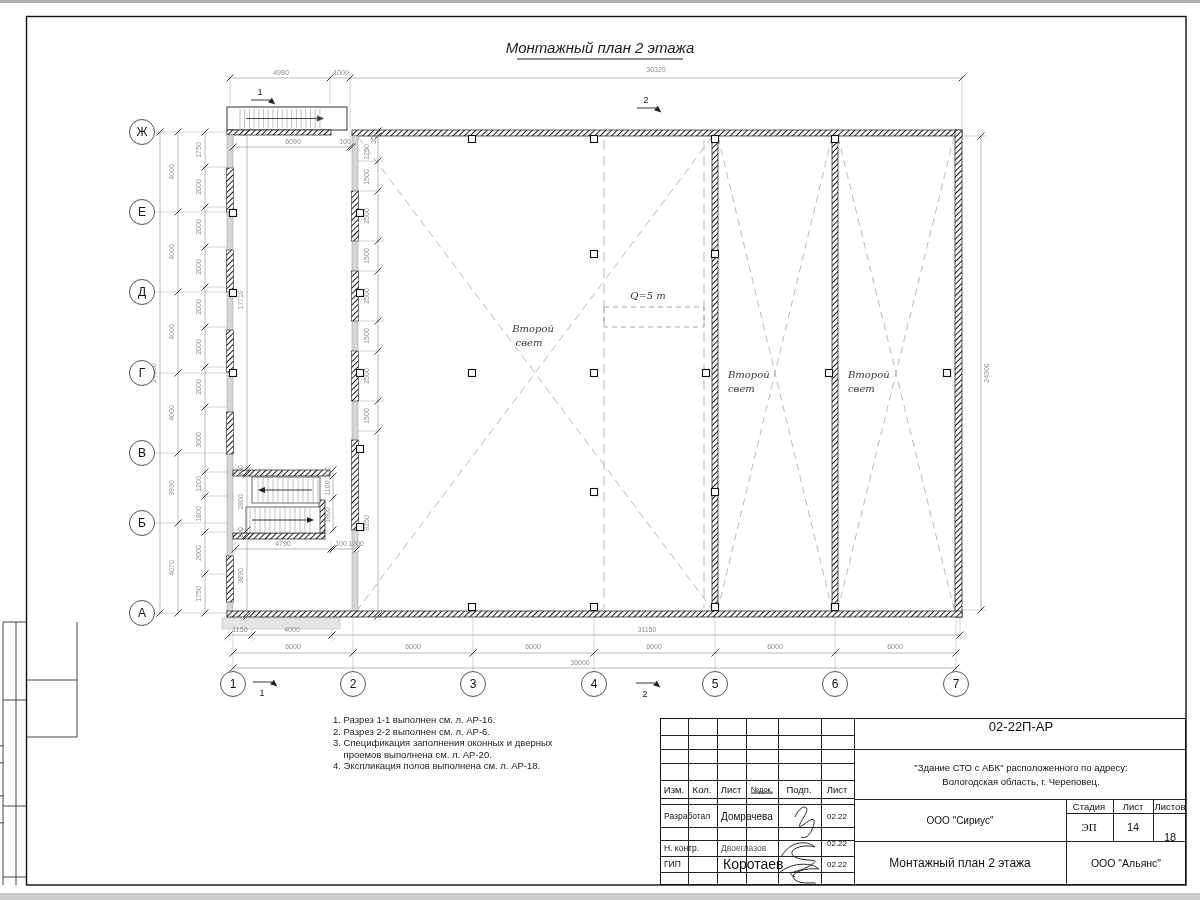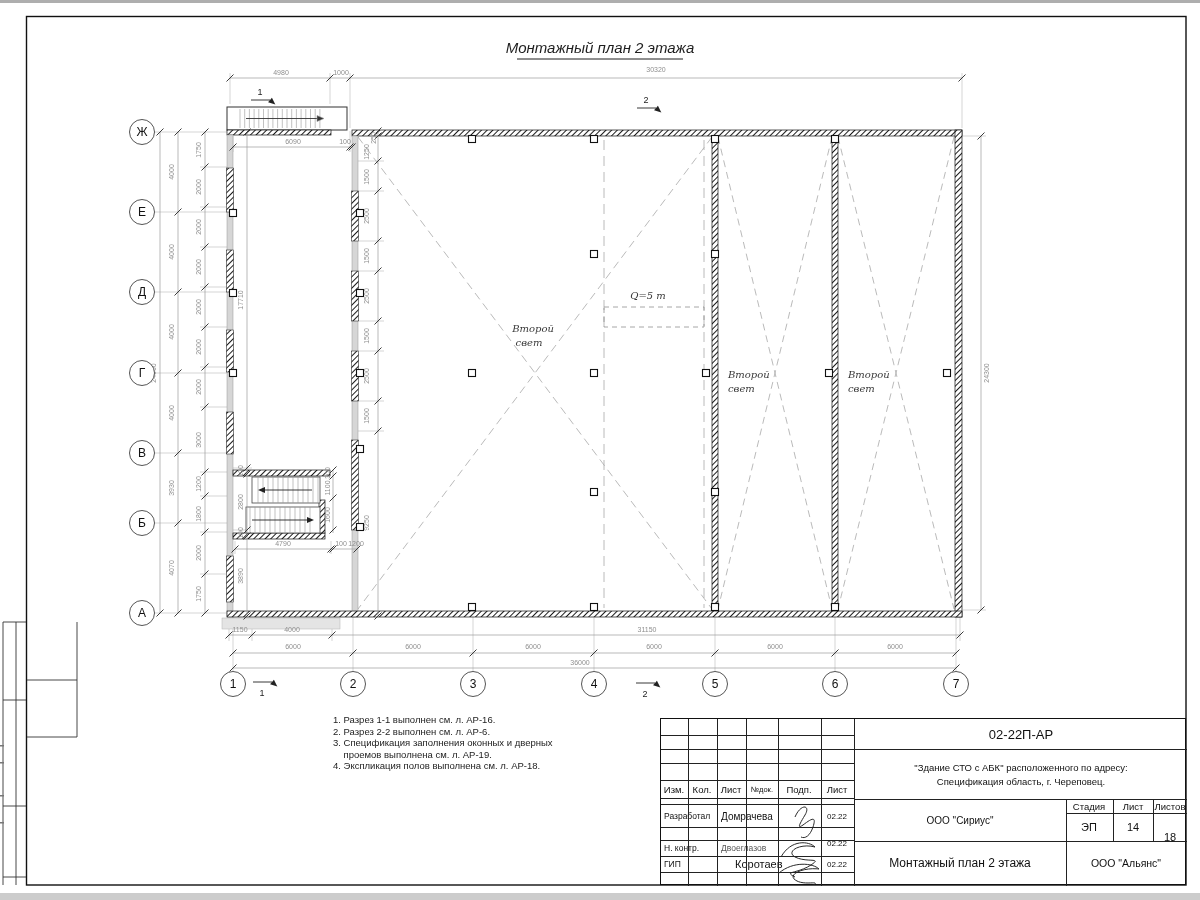--- a/index.html
+++ b/index.html
@@ -449,52 +449,52 @@
         <text x="848" y="378" text-anchor="start" class="ital">Второй</text>
         <text x="848" y="392" text-anchor="start" class="ital">свет</text>
         <text x="648" y="299" text-anchor="middle" class="ital">Q=5 т</text>
       </g>
 
     <text id="sheet-title" x="600" y="53" text-anchor="middle" font-size="15" font-style="italic" fill="#1e1e1e">Монтажный план 2 этажа</text>
     <line x1="517" y1="59" x2="683" y2="59" stroke="#1e1e1e" stroke-width="1"></line>
   </svg>
 
   
-  <div id="notes"><div>1. Разрез 1-1 выполнен см. л. АР-16.</div><div>2. Разрез 2-2 выполнен см. л. АР-6.</div><div>3. Спецификация заполнения оконных и дверных</div><div>    проемов выполнена см. л. АР-19.</div><div>4. Экспликация полов выполнена см. л. АР-18.</div></div>
+  <div id="notes"><div>1. Разрез 1-1 выполнен см. л. АР-16.</div><div>2. Разрез 2-2 выполнен см. л. АР-6.</div><div>3. Спецификация заполнения оконных и дверных</div><div>    проемов выполнена см. л. АР-20.</div><div>4. Экспликация полов выполнена см. л. АР-18.</div></div>
 
   
   <div id="titleblock">
-    <div class="tb-text" style="left:360px;top:15px;font-size:13px;">02-22П-АР</div>
+    <div class="tb-text" style="left:360px;top:7px;font-size:13px;">02-22П-АР</div>
     <div class="tb-text" style="left:360px;top:48px;font-size:9.5px;">"Здание СТО с АБК" расположенного по адресу:</div>
-    <div class="tb-text" style="left:360px;top:62px;font-size:9.5px;">Спецификация область, г. Череповец.</div>
+    <div class="tb-text" style="left:360px;top:62px;font-size:9.5px;">Вологодская область, г. Череповец.</div>
     <div class="tb-text" style="left:299px;top:101px;font-size:10px;">ООО "Сириус"</div>
     <div class="tb-text" style="left:428px;top:87px;font-size:9.5px;">Стадия</div>
     <div class="tb-text" style="left:472px;top:87px;font-size:9.5px;">Лист</div>
     <div class="tb-text" style="left:509px;top:87px;font-size:9.5px;">Листов</div>
-    <div class="tb-text" style="left:428px;top:108px;font-size:11px;">ЭП</div>
+    <div class="tb-text" style="left:428px;top:108px;font-size:11px;font-family:Liberation Serif, serif;">ЭП</div>
     <div class="tb-text" style="left:472px;top:108px;font-size:11px;">14</div>
     <div class="tb-text" style="left:509px;top:108px;font-size:11px;margin-top:10px;">18</div>
     <div class="tb-text" style="left:299px;top:144px;font-size:12px;">Монтажный план 2 этажа</div>
     <div class="tb-text" style="left:465px;top:144px;font-size:10.5px;">ООО "Альянс"</div>
 
     <div class="tb-text" style="left:13px;top:70px;font-size:9.5px;">Изм.</div>
     <div class="tb-text" style="left:41px;top:70px;font-size:9.5px;">Кол.</div>
     <div class="tb-text" style="left:70px;top:70px;font-size:9.5px;">Лист</div>
-    <div class="tb-text" style="left:101px;top:70px;font-size:7.5px;">№док.</div>
+    <div class="tb-text" style="left:101px;top:70px;font-size:7.5px;text-decoration:underline;">№док.</div>
     <div class="tb-text" style="left:138px;top:70px;font-size:9.5px;">Подп.</div>
     <div class="tb-text" style="left:176px;top:70px;font-size:9.5px;">Лист</div>
 
     <div class="tb-left" style="left:3px;top:97px;font-size:8.5px;">Разработал</div>
     <div class="tb-left" style="left:60px;top:97px;font-size:10px;">Домрачева</div>
     <div class="tb-text" style="left:176px;top:97px;font-size:8px;">02.22</div>
     <div class="tb-left" style="left:3px;top:129px;font-size:8.5px;text-align:center;">Н. контр.</div>
     <div class="tb-left" style="left:60px;top:129px;font-size:8.5px;color:#555;">Двоеглазов</div>
     <div class="tb-text" style="left:176px;top:124px;font-size:8px;">02.22</div>
     <div class="tb-left" style="left:3px;top:145px;font-size:8.5px;">ГИП</div>
-    <div class="tb-left" style="left:62px;top:145px;font-size:11px;margin-left:12px;">Коротаев</div>
+    <div class="tb-left" style="left:62px;top:145px;font-size:14px;">Коротаев</div>
     <div class="tb-text" style="left:176px;top:145px;font-size:8px;">02.22</div>
 
     <svg width="60" height="90" style="position:absolute;left:112px;top:76px;">
       <path d="M22,22 c6,-14 16,-12 10,-2 c-6,10 -8,14 -2,10 c8,-6 14,-10 10,2 c-3,9 -8,12 -12,10" fill="none" stroke="#2a2a2a" stroke-width="1"></path>
       <path d="M8,62 c10,-18 28,-16 34,-10 c-14,-4 -30,4 -20,10 c12,6 28,0 16,8 c-14,9 -28,6 -16,12" fill="none" stroke="#2a2a2a" stroke-width="1"></path>
       <path d="M6,78 c14,-12 34,-10 40,-4 c-16,-2 -34,6 -22,12 c10,5 26,-2 14,6" fill="none" stroke="#2a2a2a" stroke-width="1"></path>
     </svg>
   <div class="tl" style="left: 0px; top: 16px; width: 193px; height: 0.9px;"></div>
       <div class="tl" style="left: 0px; top: 30px; width: 193px; height: 0.9px;"></div>
       <div class="tl" style="left: 0px; top: 44px; width: 193px; height: 0.9px;"></div>

